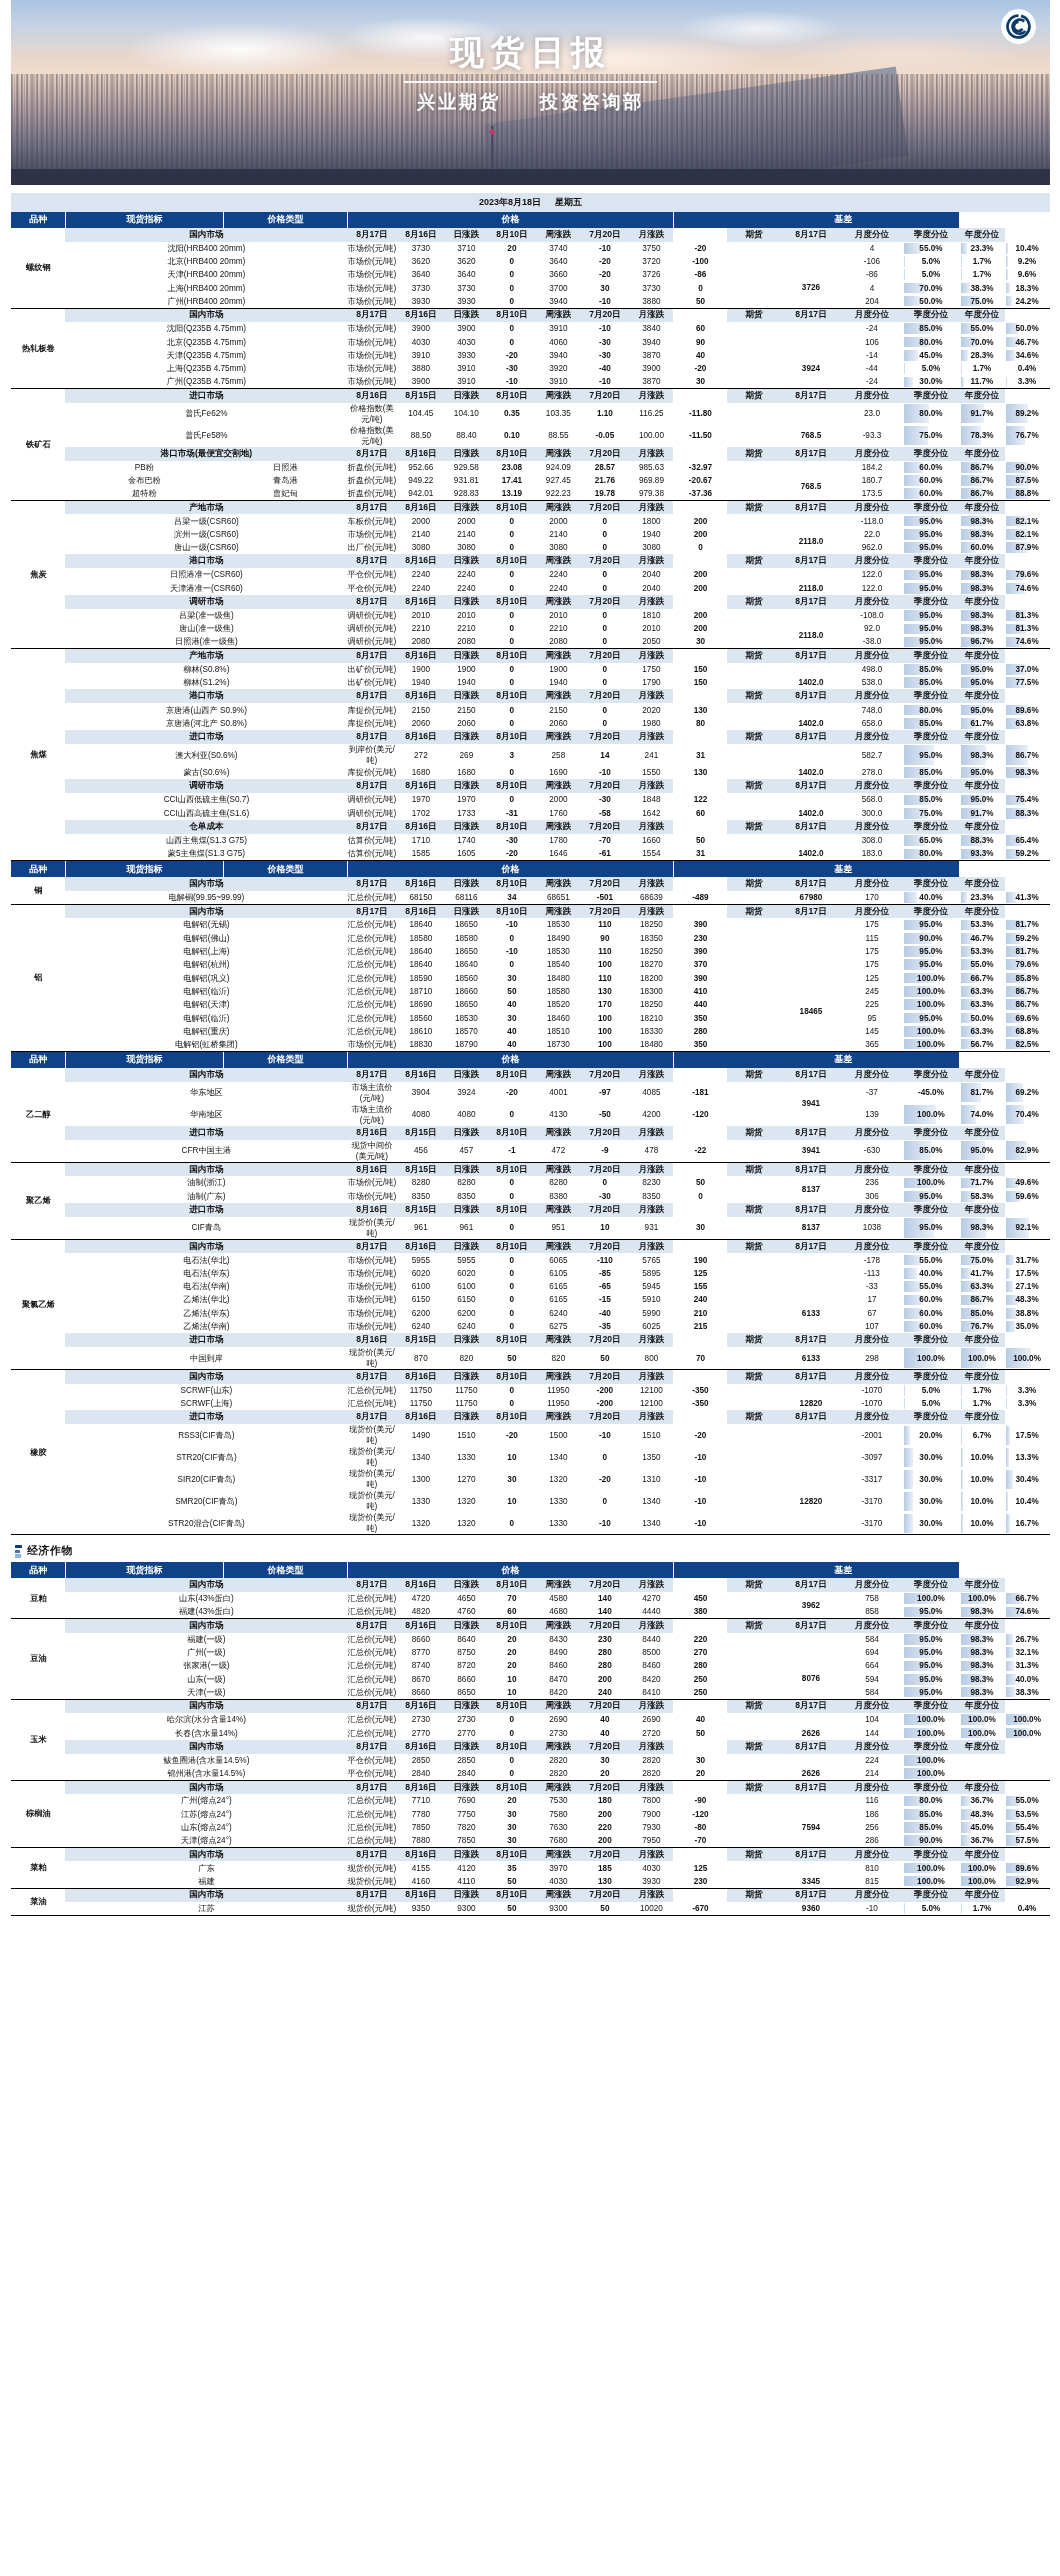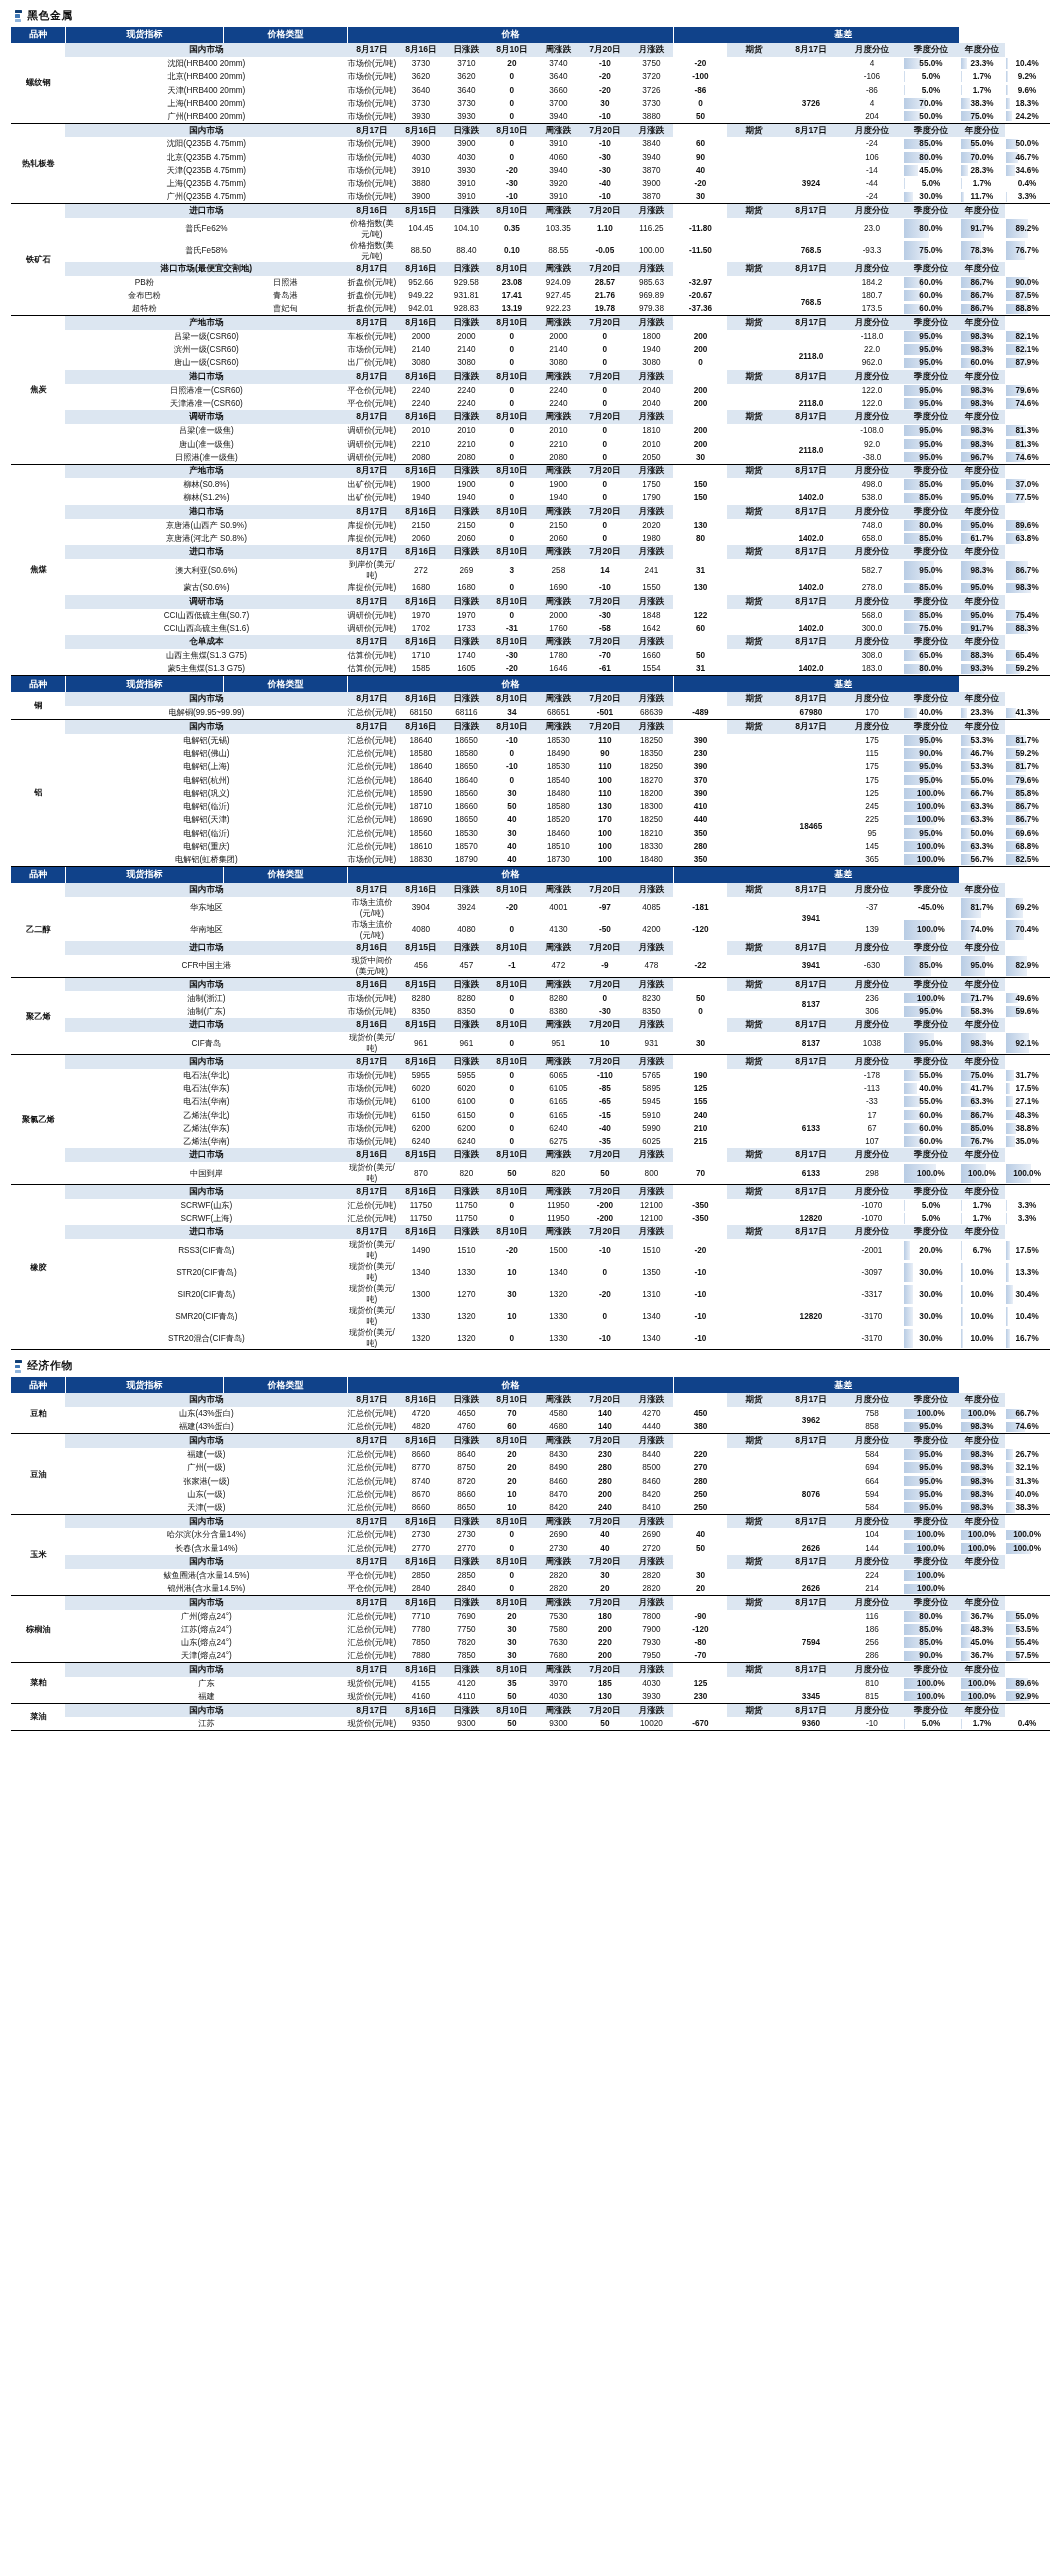--- a/index.html
+++ b/index.html
@@ -119,31 +119,48 @@
   .pct span.v{ position:relative; z-index:1; }
   .grp-end td{ border-bottom:1px solid #000; }
   .tbl-top td{ border-top:1px solid #000; }
   .sec-tbl{ border-bottom:1px solid #000; }
 </style>
 </head>
 <body>
 
 <div class="page">
 
+  <div class="hero">
+    <div class="clouds"></div>
+    <div class="water"></div>
+    <div class="city"></div>
+    <div class="towers"></div>
+    <div class="hero-title-wrap">
+      <div class="hero-title">现货日报</div>
+      <div class="hero-rule"></div>
+      <div class="hero-sub">
+        <span>兴业期货</span><span class="gap"></span><span>投资咨询部</span>
+      </div>
+    </div>
+    <div class="logo">
+      <svg width="27" height="27" viewBox="0 0 42 42" aria-hidden="true">
+        <path d="M21 4a17 17 0 1 0 12.0 29 17 17 0 0 0 -8-28.5" fill="none" stroke="#0d3b66" stroke-width="4.2"></path>
+        <path d="M30 13a11 11 0 1 0 1.5 15" fill="none" stroke="#0d3b66" stroke-width="4.2"></path>
+        <path d="M21 14a7 7 0 1 0 6 10.5" fill="none" stroke="#0d3b66" stroke-width="4"></path>
+      </svg>
+    </div>
+  </div>
 
+  <div class="datebar">
+    <span>2023年8月18日</span>
+      <span class="sep"></span>
+      <span>星期五</span>
+  </div>
 
   <div id="sections-root">
-      <div class="sec-head">
-        <span class="sec-mark">
-          <i></i>
-          <i></i>
-          <i></i>
-        </span>
-        <span class="sec-title">黑色金属</span>
-      </div>
       <table class="rpt sec-tbl">
         <colgroup>
           <col style="width:54px">
           <col style="width:158px">
           <col style="width:124px">
           <col style="width:49px">
           <col style="width:49px">
           <col style="width:42px">
           <col style="width:49px">
           <col style="width:44px">

